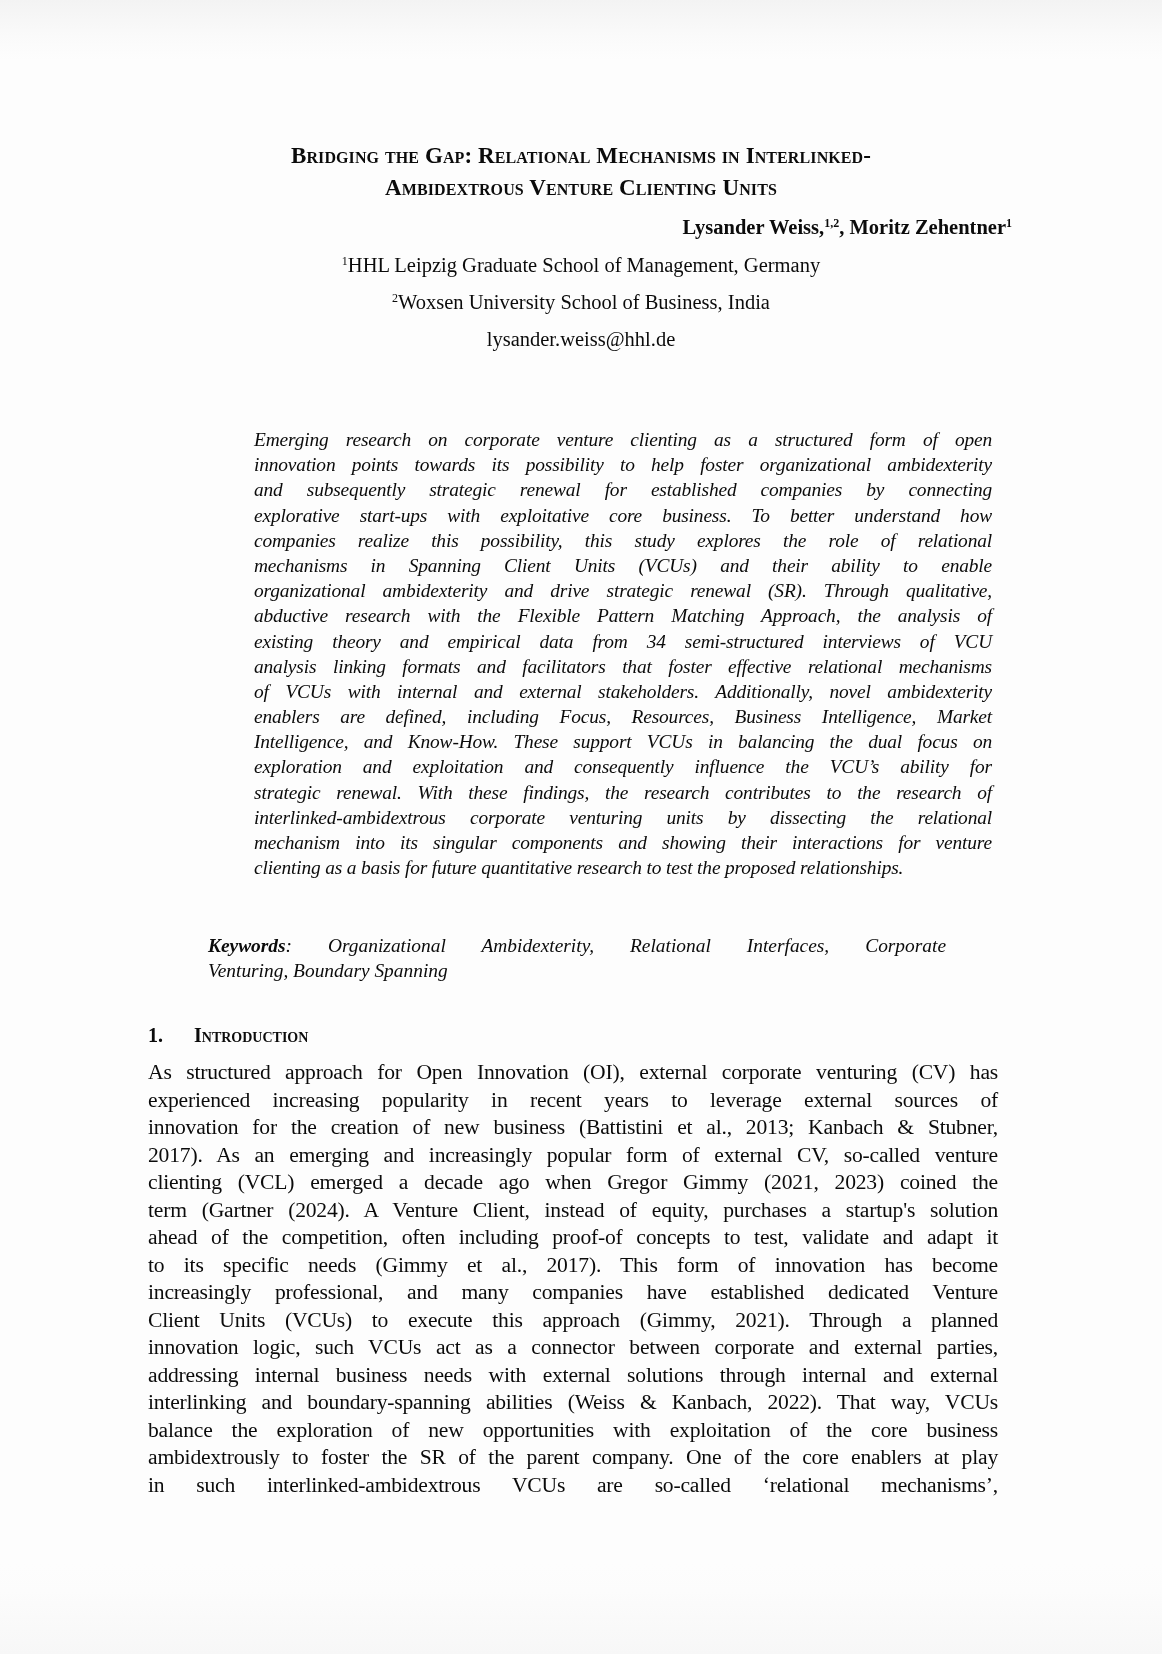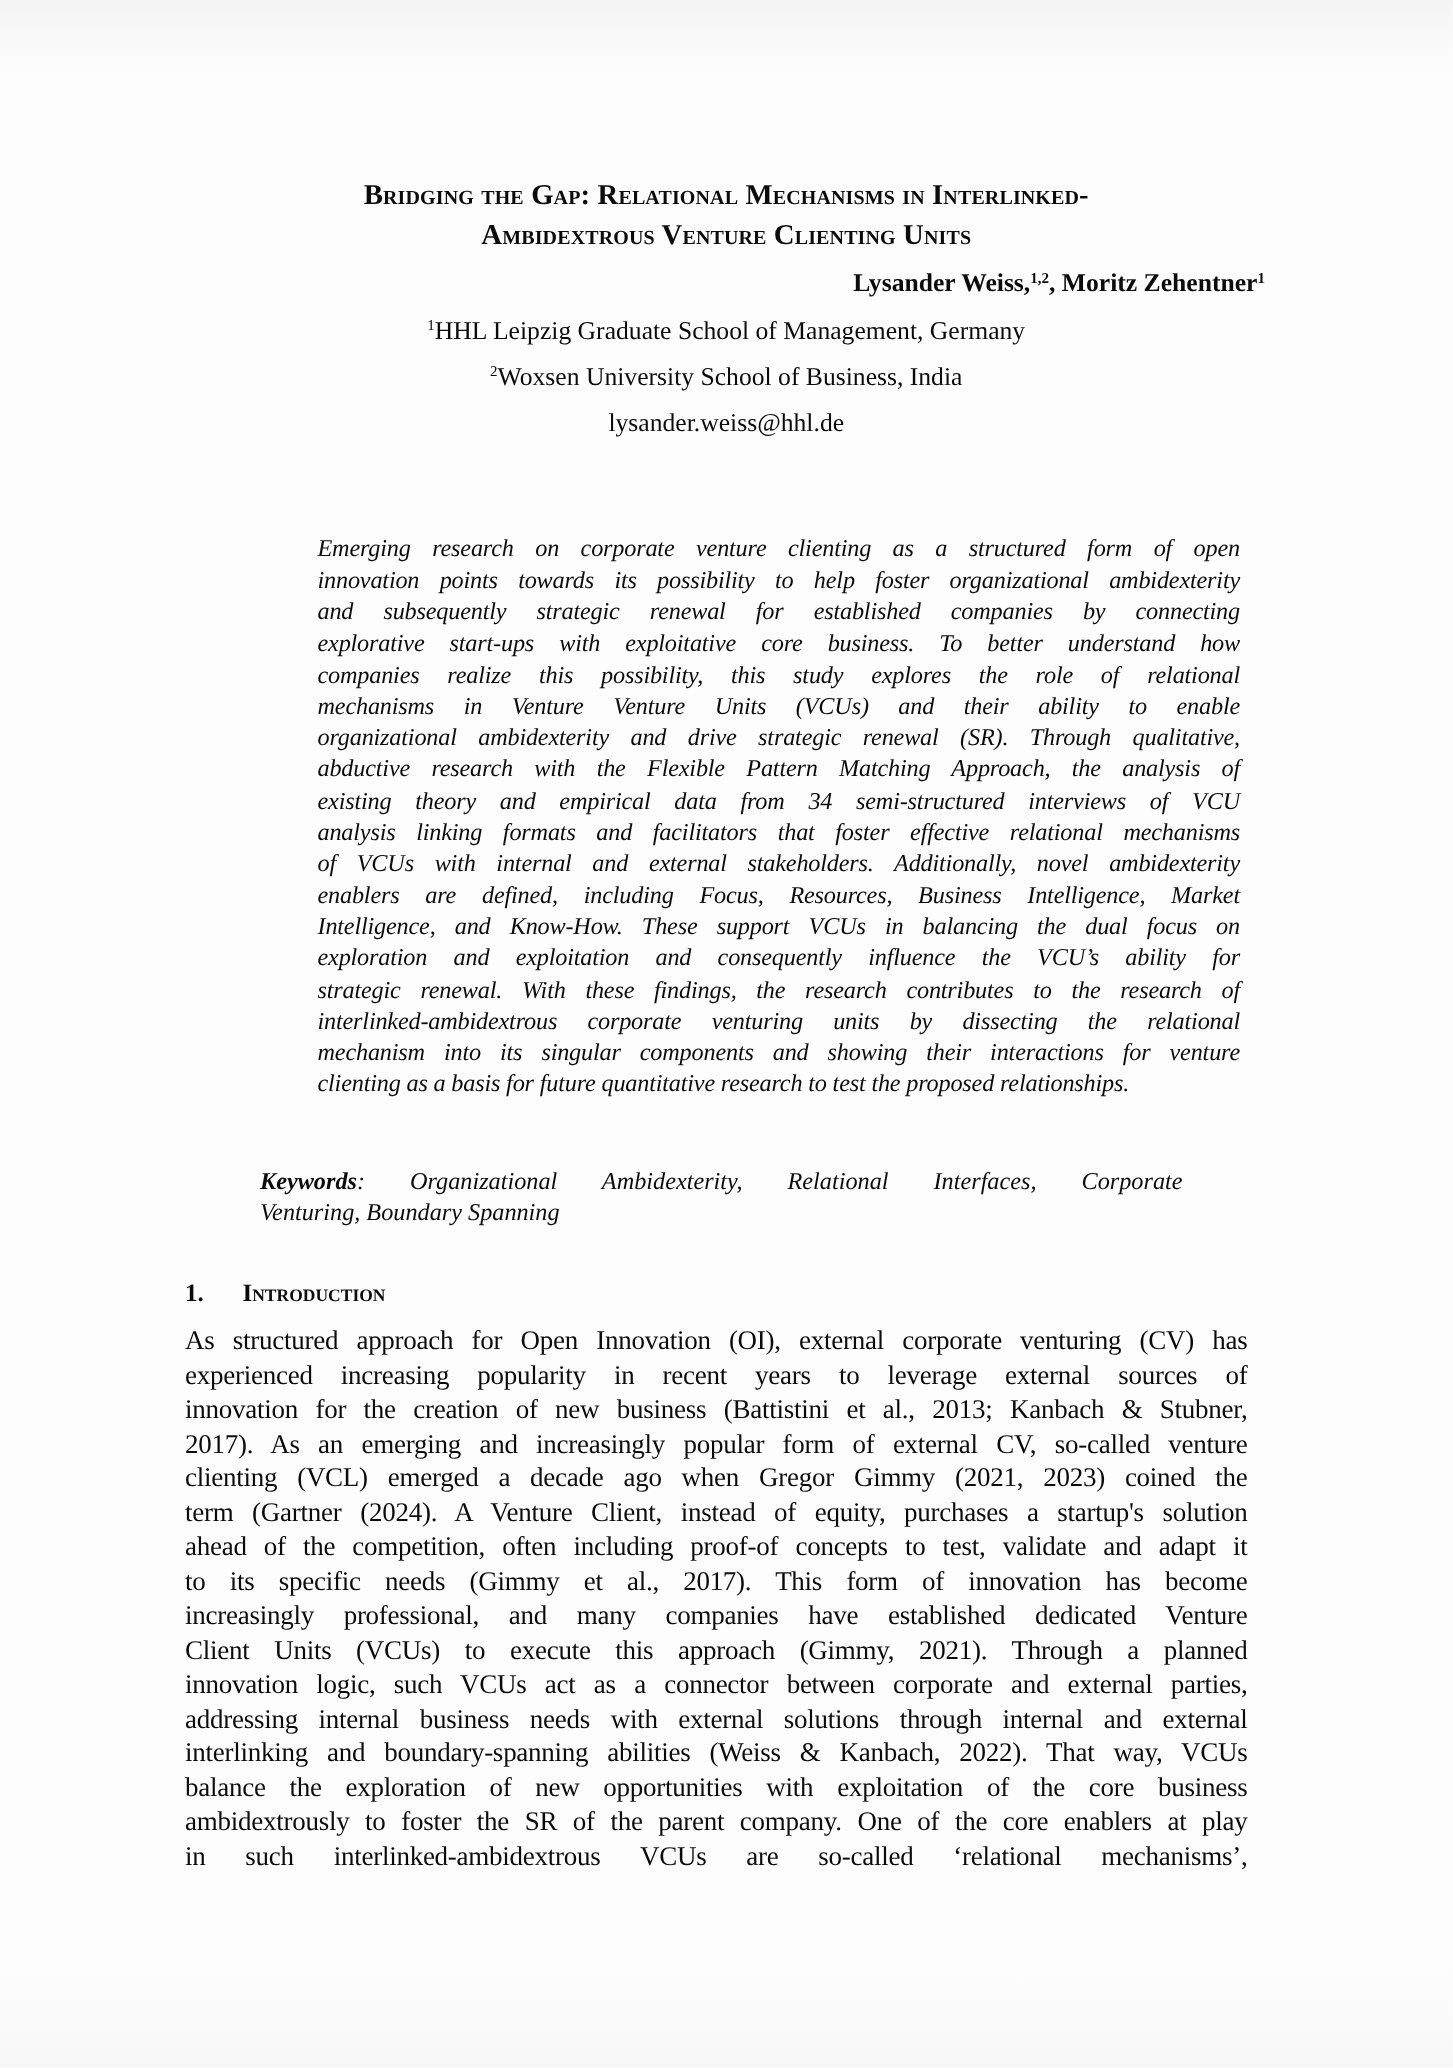--- a/index.html
+++ b/index.html
@@ -188,21 +188,21 @@
   </div>
   <div class="affil email">lysander.weiss@hhl.de</div>
 
 
   <div class="abstract-body">
     <span class="line">Emerging research on corporate venture clienting as a structured form of open</span>
     <span class="line">innovation points towards its possibility to help foster organizational ambidexterity</span>
     <span class="line">and subsequently strategic renewal for established companies by connecting</span>
     <span class="line">explorative start-ups with exploitative core business. To better understand how</span>
     <span class="line">companies realize this possibility, this study explores the role of relational</span>
-    <span class="line">mechanisms in Venture Venture Units (VCUs) and their ability to enable</span>
+    <span class="line">mechanisms in Spanning Client Units (VCUs) and their ability to enable</span>
     <span class="line">organizational ambidexterity and drive strategic renewal (SR). Through qualitative,</span>
     <span class="line">abductive research with the Flexible Pattern Matching Approach, the analysis of</span>
     <span class="line">existing theory and empirical data from 34 semi-structured interviews of VCU</span>
     <span class="line">analysis linking formats and facilitators that foster effective relational mechanisms</span>
     <span class="line">of VCUs with internal and external stakeholders. Additionally, novel ambidexterity</span>
     <span class="line">enablers are defined, including Focus, Resources, Business Intelligence, Market</span>
     <span class="line">Intelligence, and Know-How. These support VCUs in balancing the dual focus on</span>
     <span class="line">exploration and exploitation and consequently influence the VCU’s ability for</span>
     <span class="line">strategic renewal. With these findings, the research contributes to the research of</span>
     <span class="line">interlinked-ambidextrous corporate venturing units by dissecting the relational</span>

